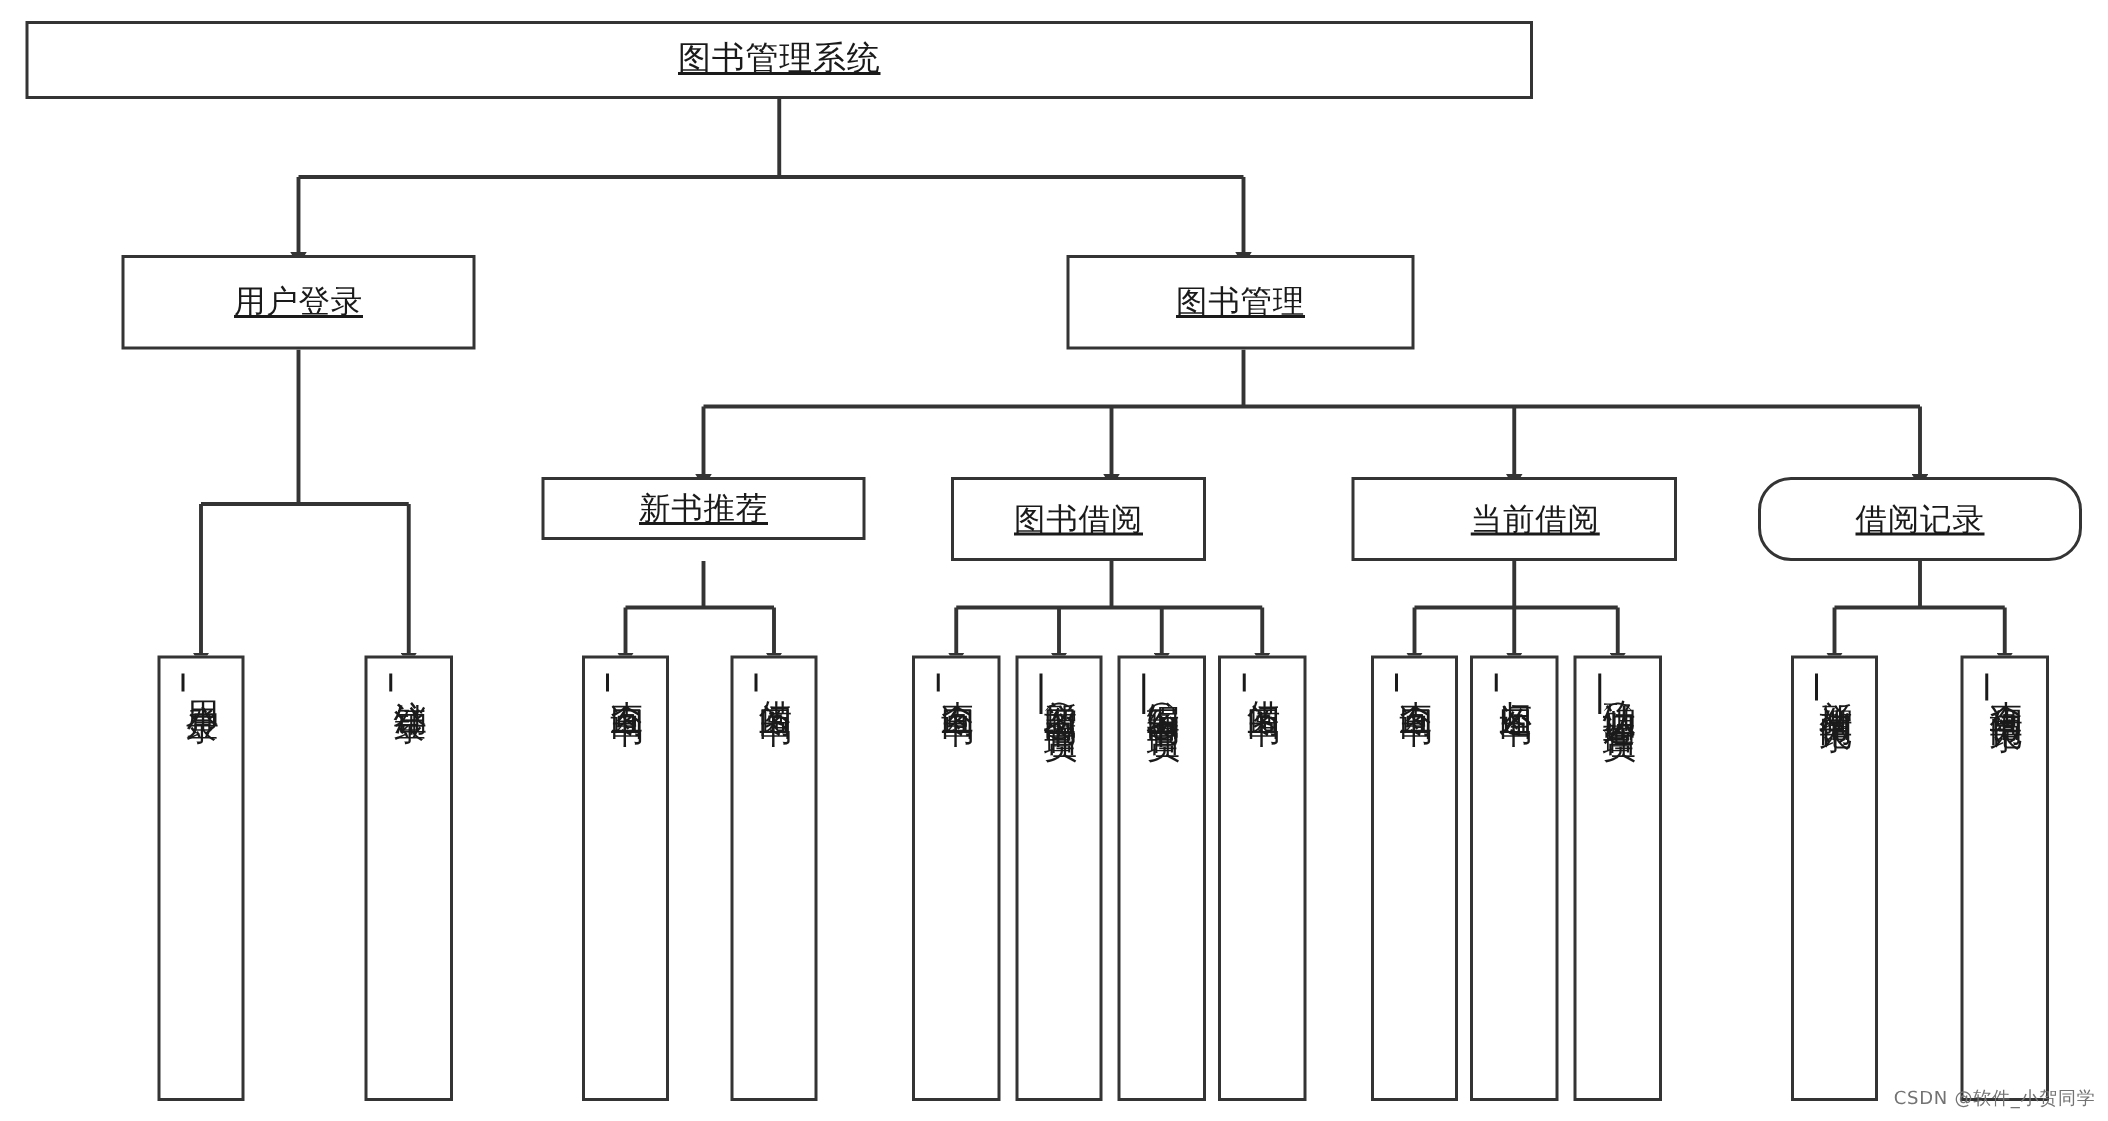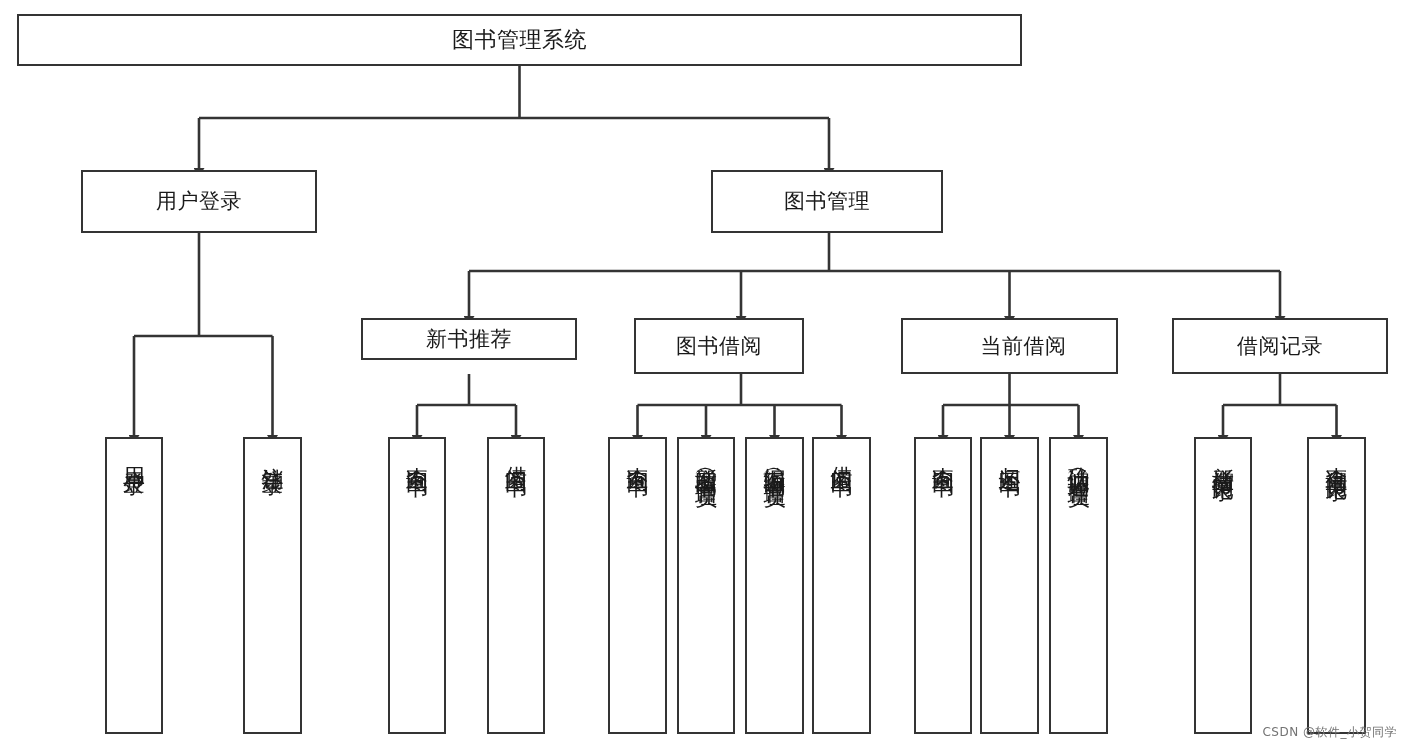--- a/index.html
+++ b/index.html
@@ -27,20 +27,21 @@
   }
   .node {
     position: absolute;
     box-sizing: border-box;
     border: 2px solid #343434;
     background: #ffffff;
     display: flex;
     align-items: center;
     justify-content: center;
     color: #1a1a1a;
+    text-decoration: underline;
   }
   .node-label {
     font-size: 21px;
     line-height: 1.15;
     letter-spacing: 0.5px;
     white-space: nowrap;
   }
   .node.vertical {
     align-items: flex-start;
     padding-top: 10px;
@@ -126,21 +127,21 @@
       </div>
       <div class="node" style="left: 361px; top: 318px; width: 216px; height: 42px;">
         <span class="node-label">新书推荐</span>
       </div>
       <div class="node" style="left: 634px; top: 318px; width: 170px; height: 56px;">
         <span class="node-label">图书借阅</span>
       </div>
       <div class="node" style="left: 901px; top: 318px; width: 217px; height: 56px; padding-left: 28px;">
         <span class="node-label">当前借阅</span>
       </div>
-      <div class="node" style="left: 1172px; top: 318px; width: 216px; height: 56px;">
+      <div class="node" style="left: 1172px; top: 318px; width: 216px; height: 56px; border-radius: 22px;">
         <span class="node-label">借阅记录</span>
       </div>
       <div class="node vertical" style="left: 105px; top: 437px; width: 58px; height: 297px;">
         <span class="node-label">用户登录</span>
       </div>
       <div class="node vertical" style="left: 243px; top: 437px; width: 59px; height: 297px;">
         <span class="node-label">注销登录</span>
       </div>
       <div class="node vertical" style="left: 388px; top: 437px; width: 58px; height: 297px;">
         <span class="node-label">查询图书</span>

